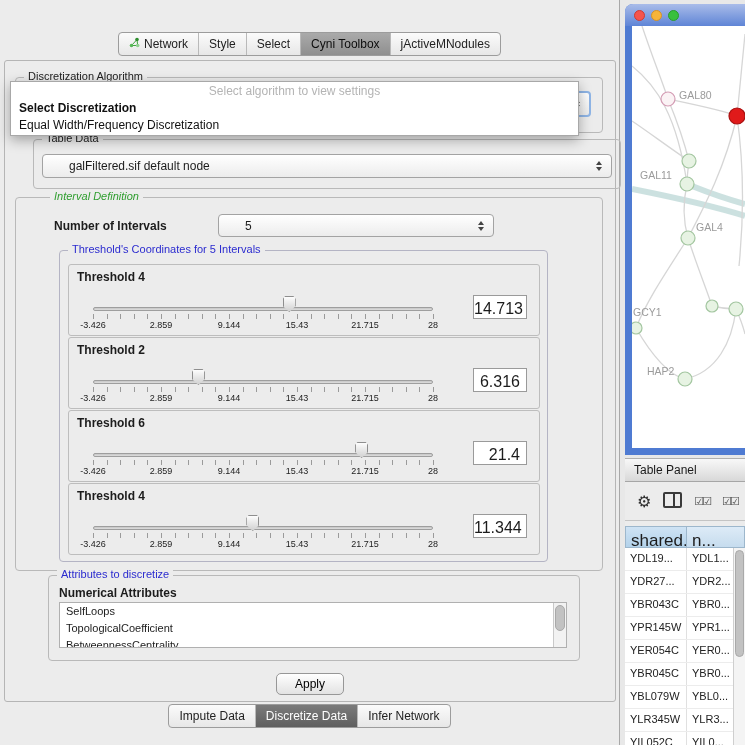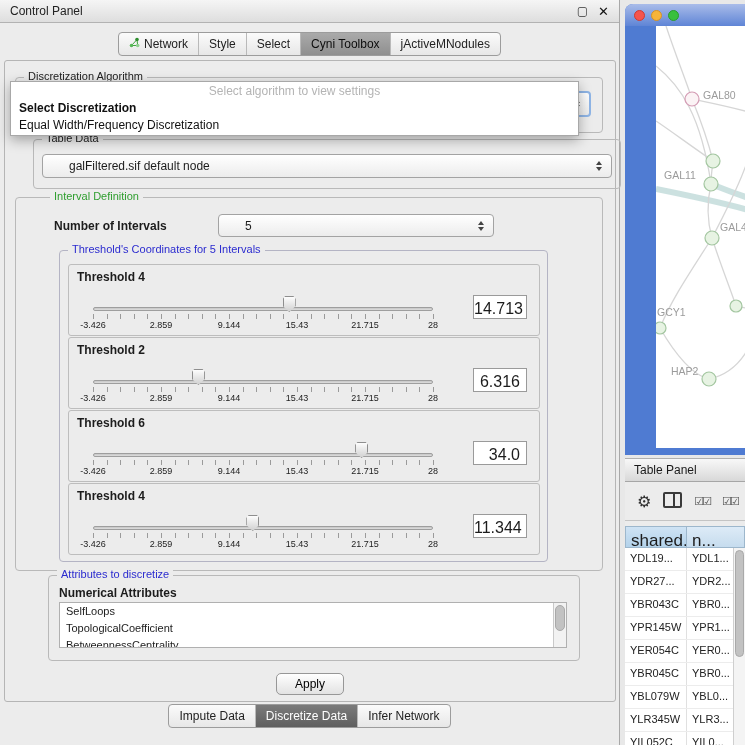--- a/index.html
+++ b/index.html
@@ -26,21 +26,21 @@
     display:flex;align-items:center;gap:4px;white-space:nowrap;}
   .tab:last-child{border-right:none;}
   .tab.sel-top{background:linear-gradient(#aaaaaa,#8f8f8f);color:#0d0d0d;}
   .tab.sel-bottom{background:linear-gradient(#7b7b7b,#5f5f5f);color:#fff;}
 
   .main-panel{position:absolute;left:4px;top:60px;width:610px;height:640px;border:1px solid #b5b5b5;border-radius:3px;background:#ececec;}
 
   .group{position:absolute;border:1px solid #b9b9b9;border-radius:4px;}
   .gtitle{position:absolute;top:-8px;left:8px;background:#ececec;padding:0 4px;font-size:11px;white-space:nowrap;}
   .gtitle.plain{color:#222;}
-  .gtitle.green{color:#2f9e2f;}
+  .gtitle.green{color:#2f9e2f;font-style:italic;}
   .gtitle.blue{color:#2b2bcf;}
 
   .combo{position:absolute;background:linear-gradient(#ffffff,#ececec);border:1px solid #a3a3a3;border-radius:4px;
     display:flex;align-items:center;box-sizing:border-box;font-size:12px;}
   .combo .txt{flex:1;padding-left:8px;white-space:nowrap;overflow:hidden;margin-left:18px;}
   .combo .stepper{width:15px;display:flex;flex-direction:column;align-items:center;gap:2px;padding-right:5px;}
   .arr-up{width:0;height:0;border-left:3.5px solid transparent;border-right:3.5px solid transparent;border-bottom:4.5px solid #444;}
   .arr-dn{width:0;height:0;border-left:3.5px solid transparent;border-right:3.5px solid transparent;border-top:4.5px solid #444;}
 
   #alg-group{left:10px;top:16px;width:586px;height:54px;}
@@ -85,21 +85,21 @@
     font-family:inherit;text-align:center;padding:0;}
 
   
   .netwindow{position:absolute;left:625px;top:4px;width:120px;height:451px;background:#4f7bd2;border-radius:8px 0 0 0;}
   .net-titlebar{height:22px;background:linear-gradient(#a9bce9,#5f85d6);border-radius:8px 0 0 0;
     display:flex;align-items:center;gap:6px;padding-left:9px;}
   .light{width:11px;height:11px;border-radius:50%;box-sizing:border-box;}
   .light.red{background:#f5544d;border:1px solid #ce3a34;}
   .light.yellow{background:#f6b43b;border:1px solid #d3922a;}
   .light.green{background:#39c03e;border:1px solid #2a9b30;}
-  .netcanvas{position:absolute;left:7px;top:22px;right:0;bottom:7px;background:#ffffff;overflow:hidden;margin-left:24px;}
+  .netcanvas{position:absolute;left:7px;top:22px;right:0;bottom:7px;background:#ffffff;overflow:hidden;}
 
   
   .tp-title{position:absolute;left:625px;top:458px;width:120px;height:24px;background:linear-gradient(#f8f8f8,#d8d8d8);
     border-top:1px solid #b0b0b0;border-bottom:1px solid #a6a6a6;box-sizing:border-box;
     display:flex;align-items:center;padding-left:9px;font-size:12px;color:#1a1a1a;}
   .tp-body{position:absolute;left:625px;top:482px;width:120px;height:263px;background:#ececec;overflow:hidden;}
   .tp-toolbar{height:38px;border-bottom:1px solid #c4c4c4;display:flex;align-items:center;gap:12px;padding-left:12px;overflow:hidden;}
   .tool{color:#303030;}
   .tool.gear{font-size:16px;}
   .colbox{display:inline-block;width:15px;height:12px;border:2px solid #3a3a3a;border-radius:2px;position:relative;}
@@ -116,27 +116,20 @@
   .tcell{box-sizing:border-box;font-size:11px;padding:4px 0 0 5px;white-space:nowrap;overflow:hidden;color:#222;}
   .tcell.c1{width:62px;border-right:1px solid #e0e0e0;}
   .tcell.c2{flex:1;}
   .tp-scroll{position:absolute;right:0;top:22px;bottom:0;width:11px;background:#f4f4f4;border-left:1px solid #cfcfcf;}
   .tp-scroll .vthumb{height:105px;}
 </style>
 </head>
 <body>
 
 <div class="control-panel">
-  <div class="titlebar">
-    <span>Control Panel</span>
-    <span class="tb-icons">
-      <span class="min">▢</span>
-      <span class="cls">✕</span>
-    </span>
-  </div>
 
   <div class="tabbar top">
     <div class="tabgroup">
         <div class="tab">
           <span><svg width="11" height="11" viewBox="0 0 11 11">
               <path d="M2.5 8.5 L8 2.5 M8 2.5 L8.7 8.5 M2.5 8.5 L8.7 8.5" stroke="#3da43d" stroke-width="1" fill="none"></path>
               <circle cx="2.5" cy="8.5" r="1.8" fill="#57b857"></circle>
               <circle cx="8" cy="2.5" r="1.8" fill="#2f8f2f"></circle>
               <circle cx="8.7" cy="8.5" r="1.8" fill="#8fd08f"></circle>
             </svg></span>
@@ -229,21 +222,21 @@
               <div class="tlabel">Threshold 6</div>
               <div class="track"></div>
               <div class="ticks"></div>
               <div class="thumb" style="left: 286.094px; top: 31px;"></div>
               <div class="scalelbl" style="left: 24px;">-3.426</div>
               <div class="scalelbl" style="left: 92px;">2.859</div>
               <div class="scalelbl" style="left: 160px;">9.144</div>
               <div class="scalelbl" style="left: 228px;">15.43</div>
               <div class="scalelbl" style="left: 296px;">21.715</div>
               <div class="scalelbl" style="left: 364px;">28</div>
-              <div class="valuebox">34.0</div>
+              <div class="valuebox">21.4</div>
             </div>
             <div class="tpanel" style="top: 232px;">
               <div class="tlabel">Threshold 4</div>
               <div class="track"></div>
               <div class="ticks"></div>
               <div class="thumb" style="left: 177.298px; top: 31px;"></div>
               <div class="scalelbl" style="left: 24px;">-3.426</div>
               <div class="scalelbl" style="left: 92px;">2.859</div>
               <div class="scalelbl" style="left: 160px;">9.144</div>
               <div class="scalelbl" style="left: 228px;">15.43</div>

